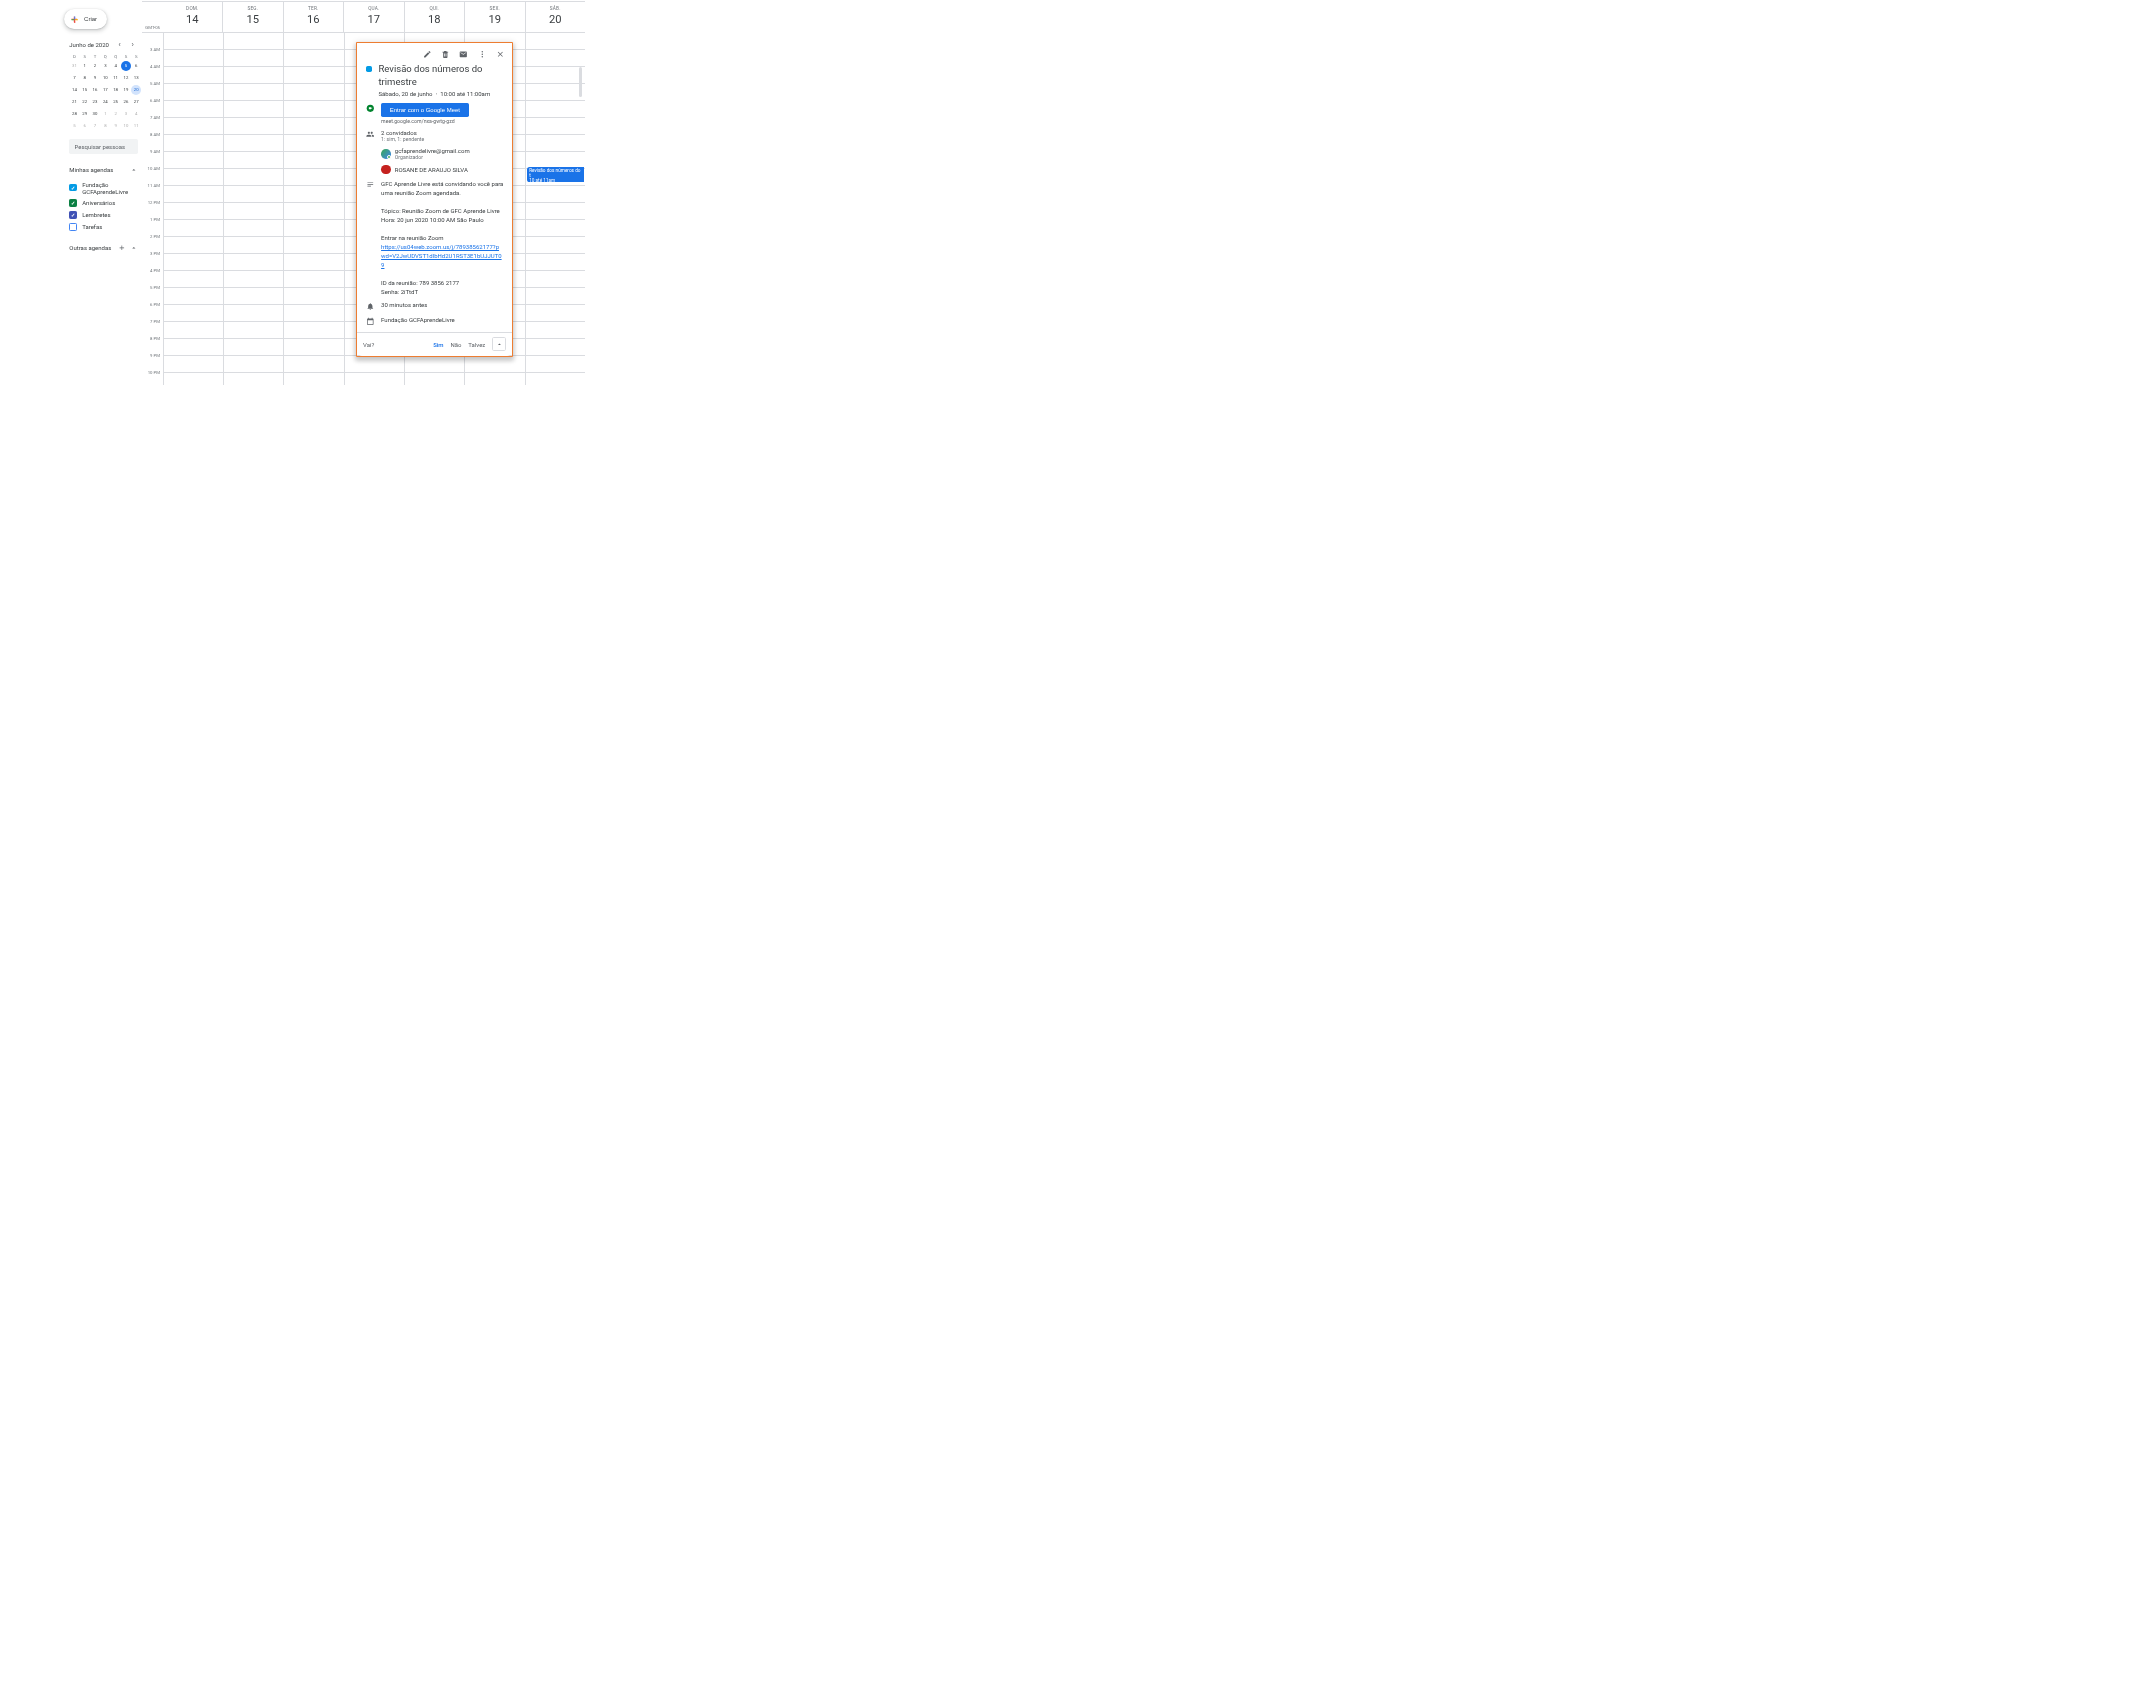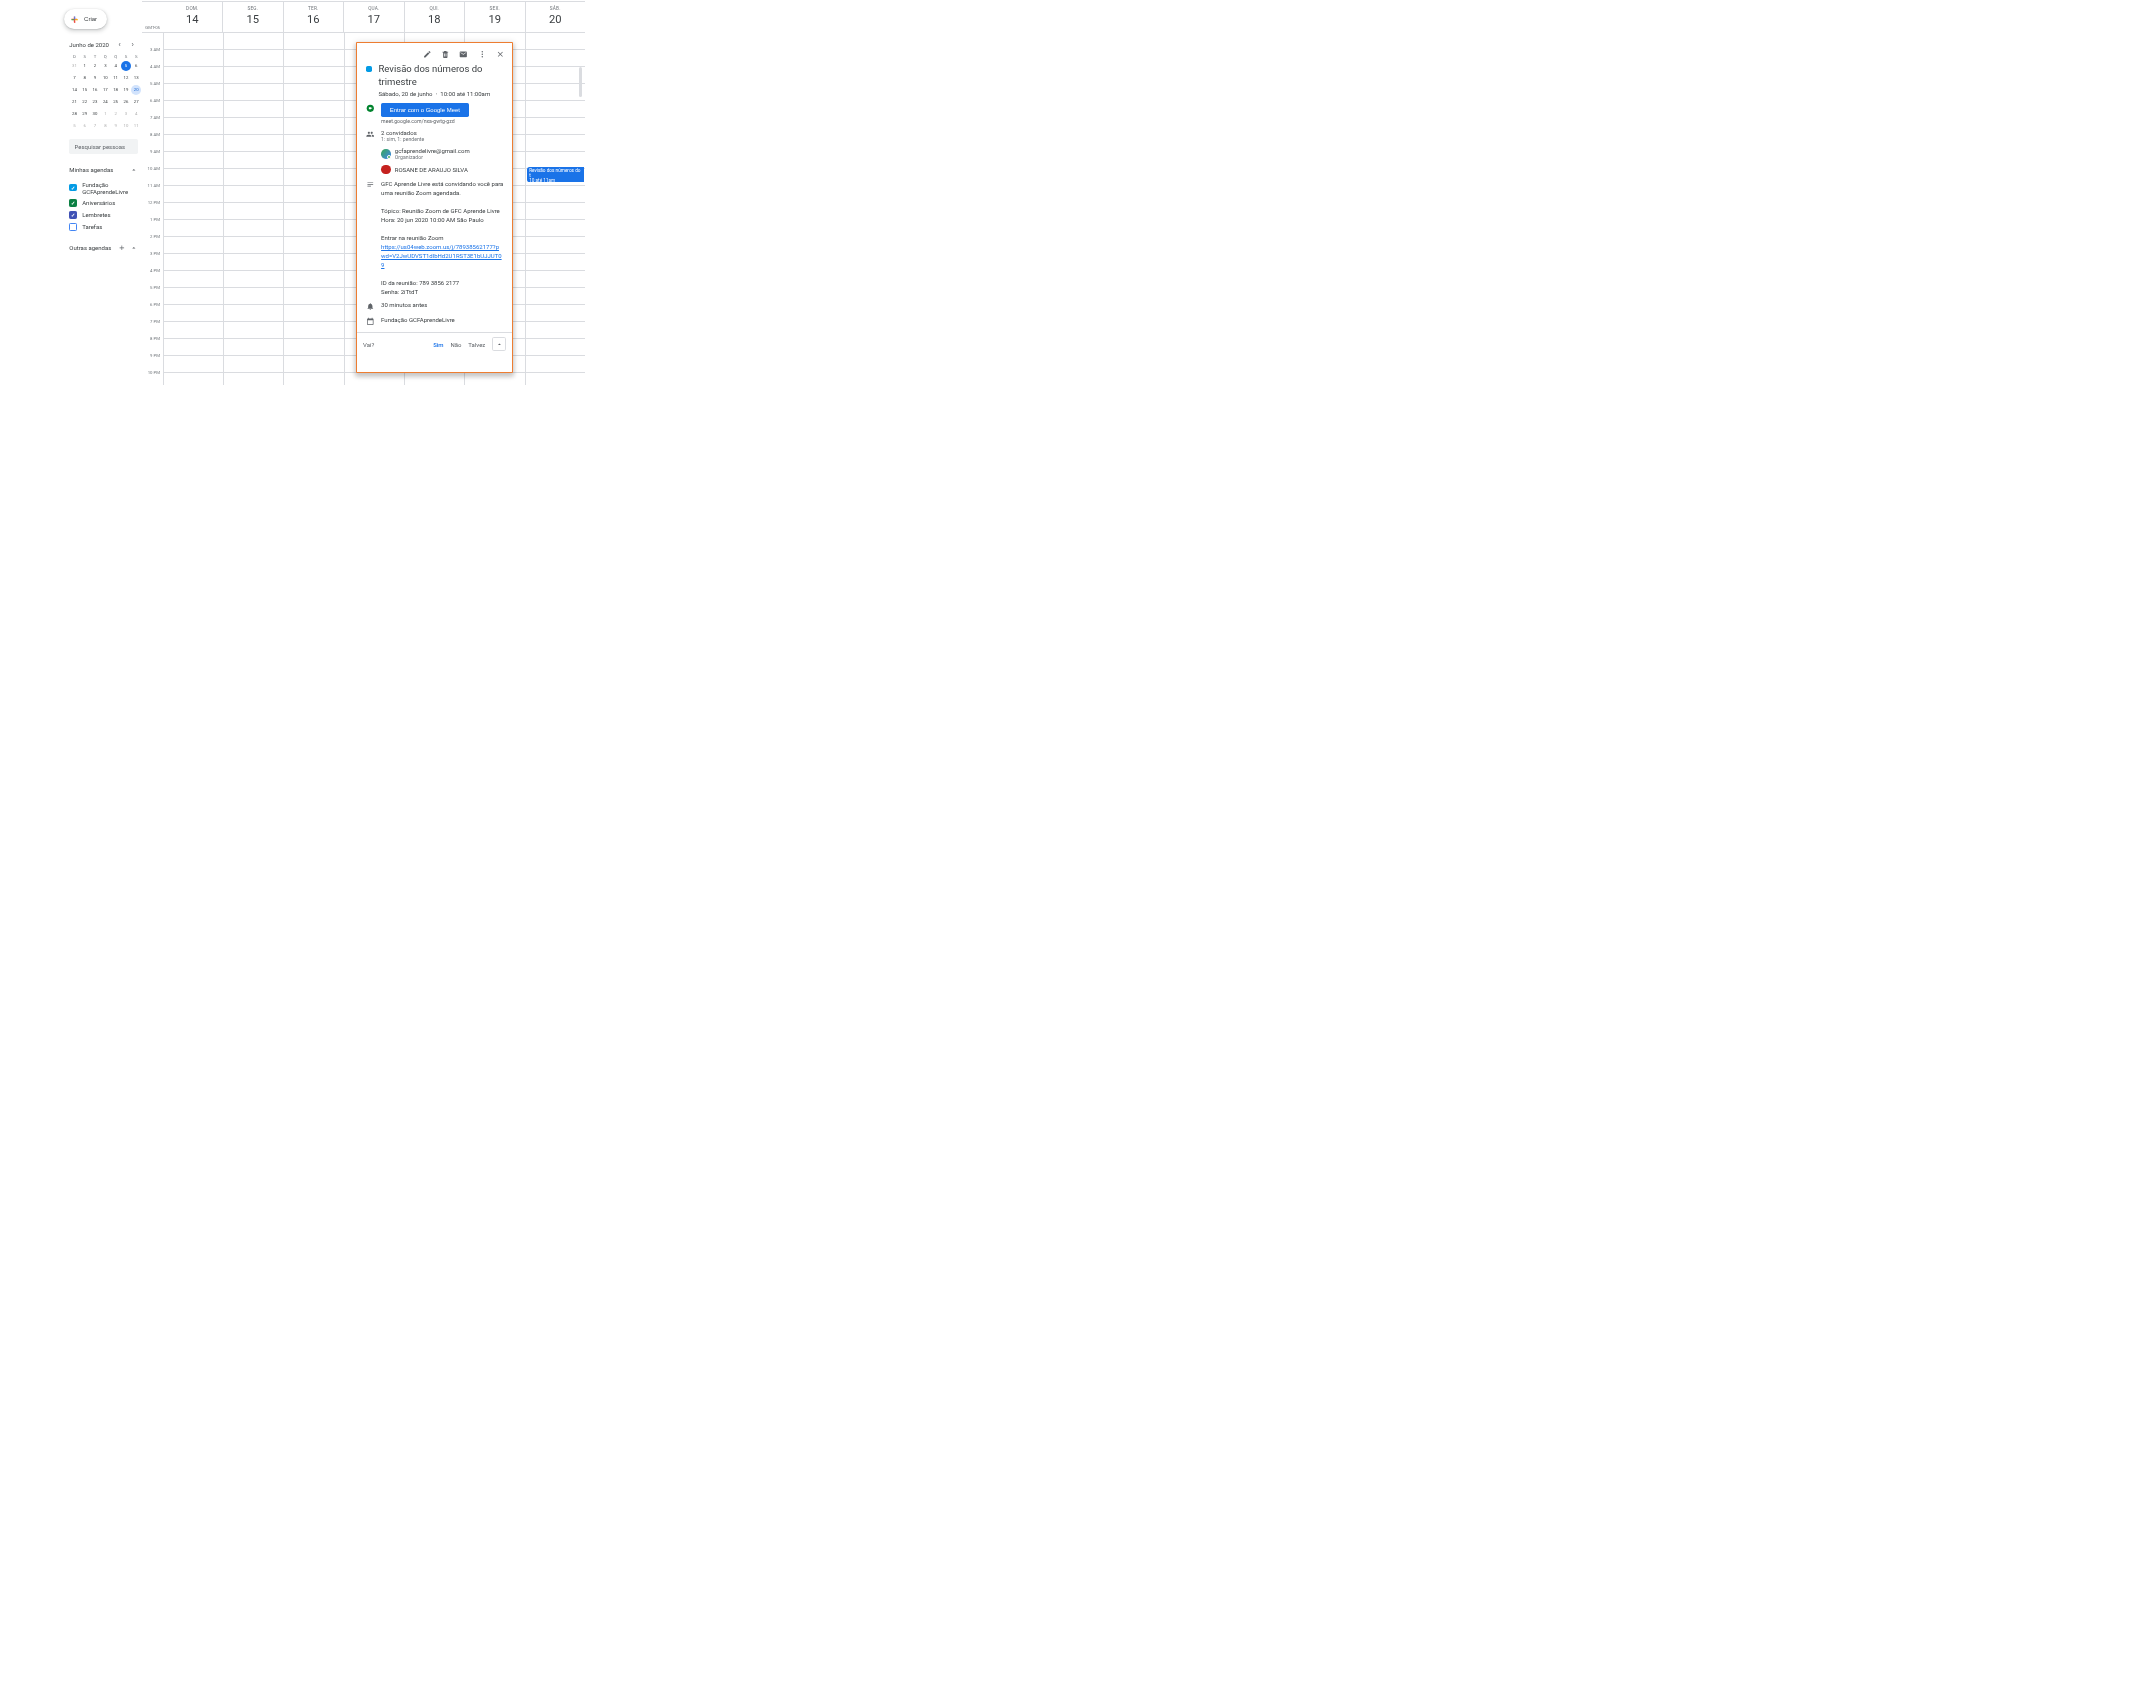--- a/index.html
+++ b/index.html
@@ -150,21 +150,21 @@
     border: 1.3px solid #ed7d31;
     border-radius: 0.9px;
     box-shadow: 0 3.4px 4.3px 0.4px rgba(0,0,0,.14), 0 1.3px 6px 0.9px rgba(0,0,0,.12);
     z-index: 100;
   }
   .popover {
     background: #fff;
     width: 155px;
     border-radius: 5px;
     overflow: hidden;
-    padding-bottom: 16px;
+    padding-bottom: 0;
   }
   .pop-actions {
     display: flex; justify-content: flex-end; gap: 2.6px;
     padding: 3.4px 4.3px 0;
   }
   .pop-actions button {
     width: 15.5px; height: 15.5px; border: none; background: none;
     border-radius: 50%; cursor: pointer; color: #5f6368;
     display: flex; align-items: center; justify-content: center;
   }

